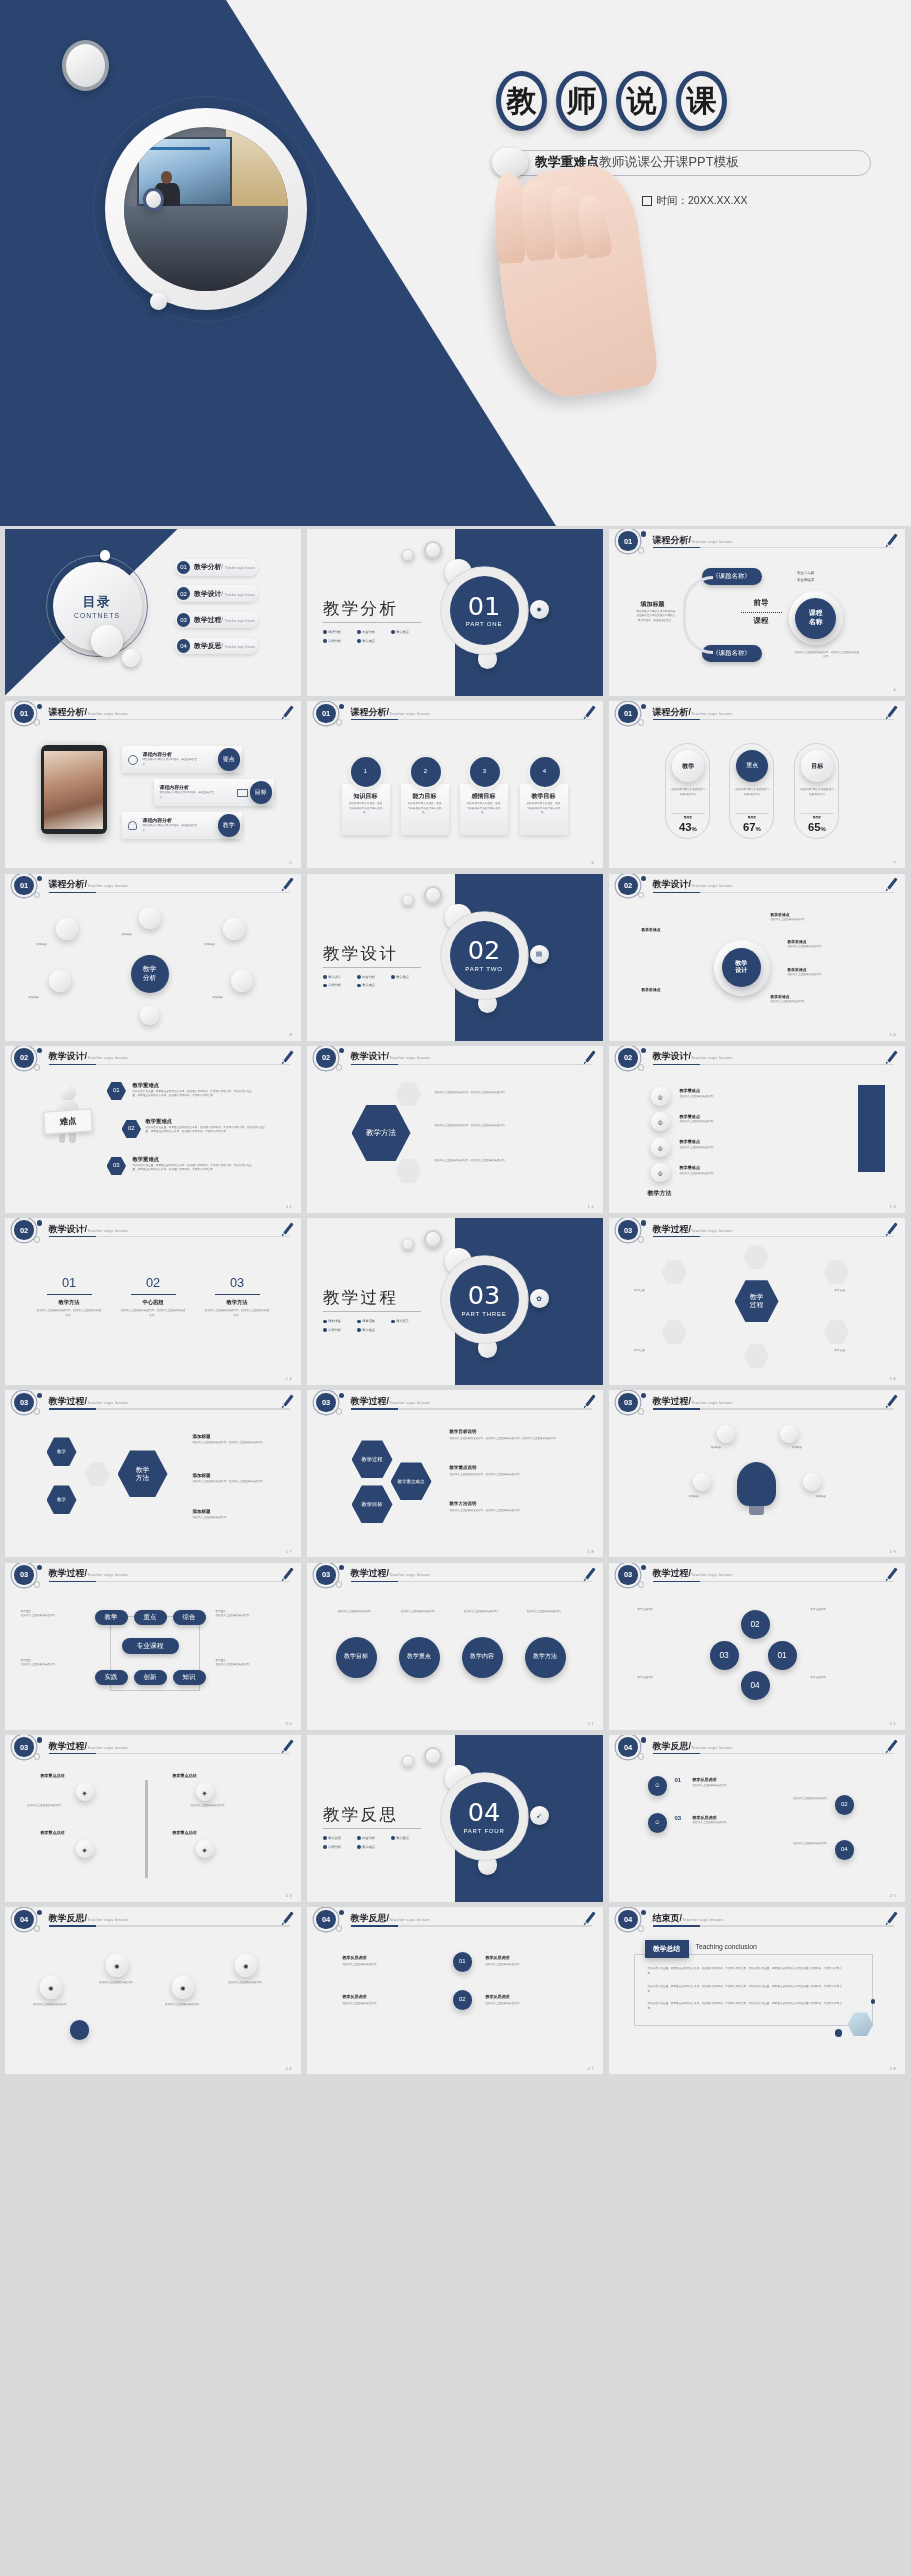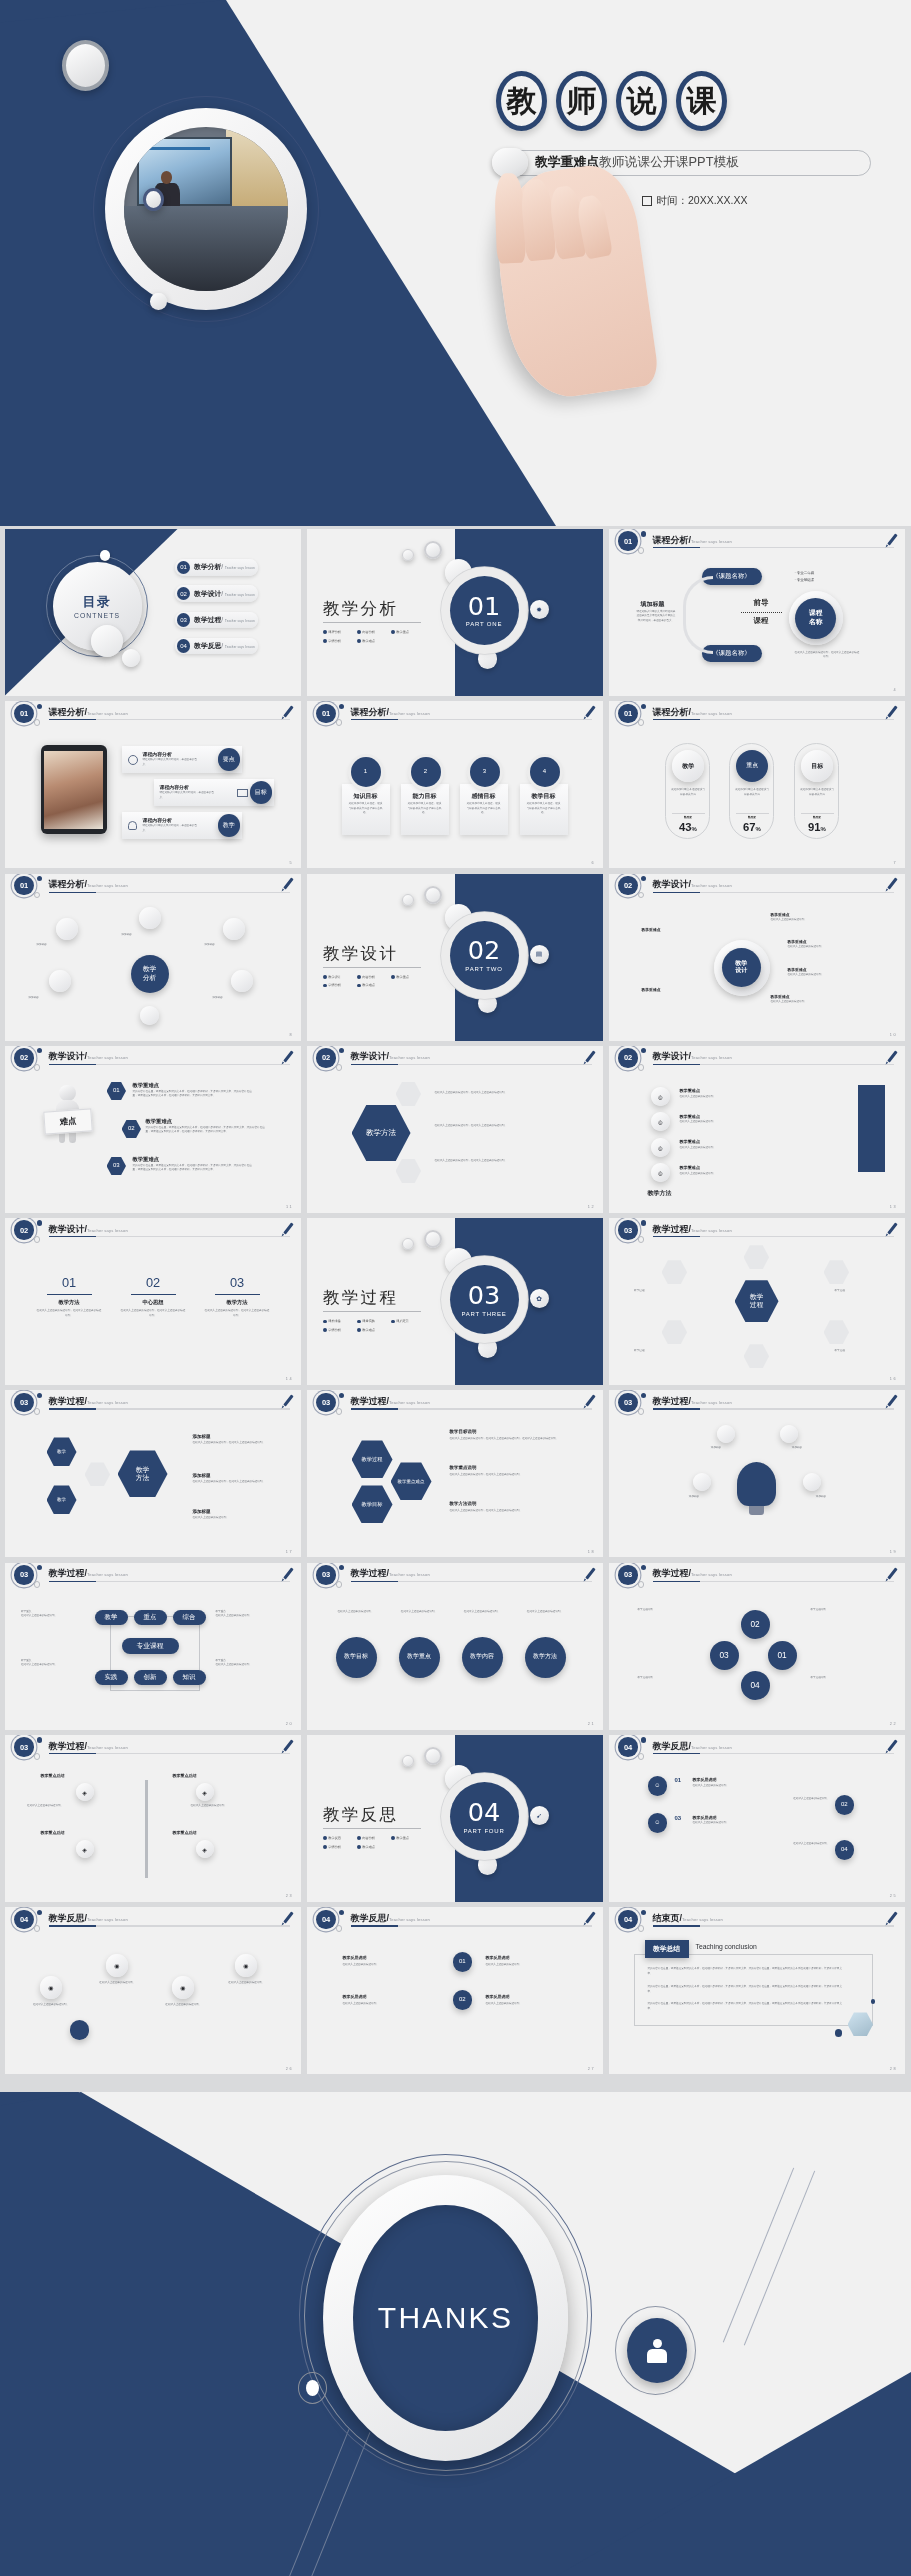--- a/index.html
+++ b/index.html
@@ -520,21 +520,21 @@
           <div style="position:absolute;left:6px;top:69px;width:33px;height:0.8px;background:#d2d3d6;"></div>
           <div class="ftxt" style="left:0;top:72px;width:45px;text-align:center;font-weight:700;color:#2b2b2b;">熟悉度</div>
           <div style="position:absolute;left:0;top:77px;width:45px;text-align:center;font-size:11.3px;font-weight:700;color:#1f2126;"><span>67</span><span style="font-size:6px;">%</span></div>
         </div>
 
         <div class="outline-cap" style="left:185px;top:42px;width:45px;height:96px;">
           <div class="ring-lite" style="left:6.8px;top:6px;width:32px;height:32px;font-size:6px;">目标</div>
           <div class="ftxt" style="left:4.5px;top:44px;width:36px;text-align:center;">此处添加详细文本描述建议与标题相关并符</div>
           <div style="position:absolute;left:6px;top:69px;width:33px;height:0.8px;background:#d2d3d6;"></div>
           <div class="ftxt" style="left:0;top:72px;width:45px;text-align:center;font-weight:700;color:#2b2b2b;">熟悉度</div>
-          <div style="position:absolute;left:0;top:77px;width:45px;text-align:center;font-size:11.3px;font-weight:700;color:#1f2126;"><span>91</span><span style="font-size:6px;">%</span></div>
+          <div style="position:absolute;left:0;top:77px;width:45px;text-align:center;font-size:11.3px;font-weight:700;color:#1f2126;"><span>65</span><span style="font-size:6px;">%</span></div>
         </div>
         <div class="pagenum">7</div>
       </div>
     </div>
 
     <div class="row">
 
       <div class="slide">
         <div class="badge">01</div>
         <div class="badge-dot"></div>
@@ -1062,37 +1062,15 @@
         <div class="ftxt" style="left:39px;top:95px;width:197px;">您的内容打在这里，或者通过复制您的文本后，在此框中选择粘贴，并选择只保留文字。您的内容打在这里，或者通过复制您的文本后在此框中选择粘贴，并选择只保留文字。</div>
         <div class="hexa lite" style="left:239px;top:105px;width:25.6px;height:24px;background:linear-gradient(150deg,#cfe3ef,#9fb9c9);"></div>
         <div style="position:absolute;left:226px;top:122px;width:7.5px;height:7.5px;border-radius:50%;background:#2b4570;"></div>
         <div style="position:absolute;left:262px;top:92px;width:4.5px;height:4.5px;border-radius:50%;background:#2b4570;"></div>
         <div class="pagenum">28</div>
       </div>
     </div>
 
   </div>
 
-  <div class="thanks">
-    <div class="w1"></div>
-    <div class="w2"></div>
-    <div class="w3"></div>
-    <div class="th-ray" style="left:758px;top:69px;height:188px;transform:rotate(22deg);"></div>
-    <div class="th-ray" style="left:779px;top:72px;height:188px;transform:rotate(22deg);"></div>
-    <div class="th-ray" style="left:316px;top:331px;height:173px;transform:rotate(22deg);"></div>
-    <div class="th-ray" style="left:337px;top:334px;height:173px;transform:rotate(22deg);"></div>
-    <div class="th-outer"></div>
-    <div class="th-outer2"></div>
-    <div class="th-white"></div>
-    <div class="th-inner">
-      <span>THANKS</span>
-    </div>
-    <div class="th-dot">
-        <i></i>
-      </div>
-    <div class="th-av-ring"></div>
-    <div class="th-av">
-        <span class="person"></span>
-      </div>
-  </div>
 
 </div>
 
 
 </body></html>

